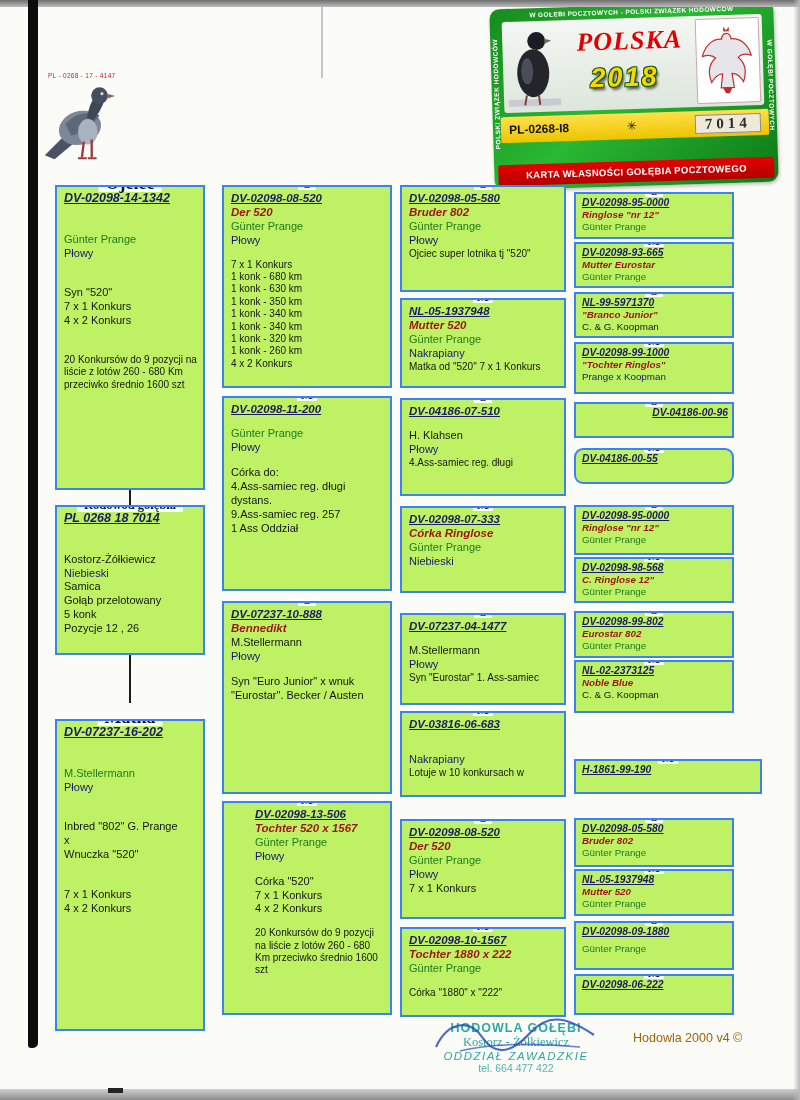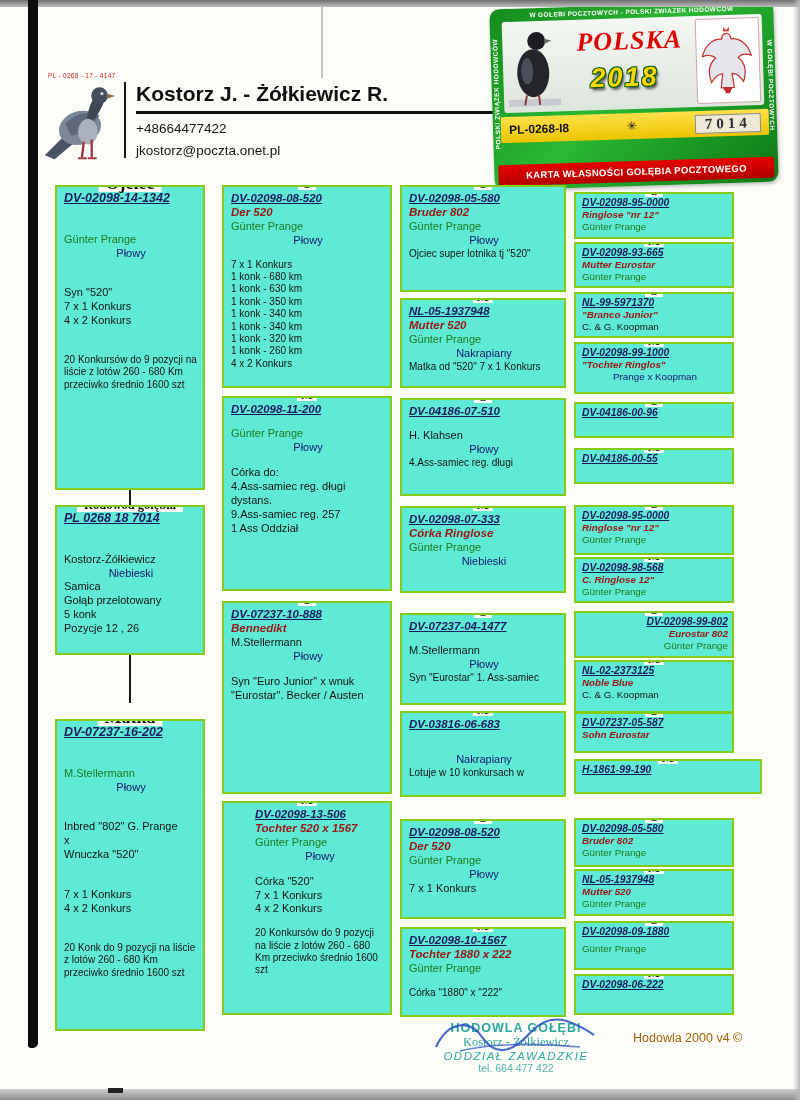--- a/index.html
+++ b/index.html
@@ -31,29 +31,29 @@
   .emblem{position:absolute;right:3px;top:3px;width:62px;height:83px;background:#fff;border:1px solid #c9a9a9;border-radius:2px;}
   .stamp-pigeon{position:absolute;left:3px;top:2px;}
   .stamp-yellow{position:absolute;left:8px;right:8px;top:108px;height:26px;background:linear-gradient(#ffe04a,#ecc400);display:flex;align-items:center;justify-content:space-between;padding:0 8px;border-radius:2px;}
   .ring-prefix{font-weight:bold;font-size:12px;color:#141414;}
   .star{font-size:12px;color:#222;}
   .ring-no{background:#efe9da;border:1px solid #8a8a7a;padding:0 9px;font-family:"Liberation Serif",serif;font-weight:bold;font-size:15px;letter-spacing:4px;color:#2c2c2c;}
   .stamp-red{position:absolute;left:4px;right:4px;bottom:4px;height:21px;background:linear-gradient(#e60000,#b30000);color:#fff;font-weight:bold;font-size:9.5px;display:flex;align-items:center;justify-content:center;letter-spacing:.3px;white-space:nowrap;border-radius:3px;}
 
   
   #pedigree{position:absolute;inset:0;}
-  .pbox{position:absolute;background:#5eead4;border:2px solid #84cc16;box-sizing:border-box;padding:4px 5px 3px 7px;overflow:hidden;}
+  .pbox{position:absolute;background:#bef264;border:2px solid #3b82f6;box-sizing:border-box;padding:4px 5px 3px 7px;overflow:hidden;}
   .sex{position:absolute;top:-10px;left:50%;transform:translateX(-50%);background:#fbfbf8;padding:0 4px;font-family:"Liberation Serif",serif;font-weight:bold;font-size:13px;color:#111;line-height:1;}
   .btitle{position:absolute;top:-13px;left:50%;transform:translateX(-50%);background:#fbfbf8;padding:0 7px;font-family:"Liberation Serif",serif;font-weight:bold;font-size:18px;color:#111;white-space:nowrap;line-height:1;}
   .btitle.small{top:-8px;font-size:12.5px;}
   .r{line-height:1.26;color:#151515;}
   .r-ring{font-weight:bold;font-style:italic;text-decoration:underline;color:#1b1b60;font-size:11.5px;}
   .r-name{font-weight:bold;font-style:italic;color:#9e1414;font-size:11.5px;}
   .r-breeder{color:#1d7a1d;font-size:11px;}
-  .r-navy{color:#17176d;font-size:11px;text-align:center;}
+  .r-navy{color:#17176d;font-size:11px;}
   .r-plain{font-size:11px;}
   .r-small{font-size:10px;line-height:1.24;}
   .r-gap{height:11px;}
   .pbox.col1 .r-gap{height:26px;}
   .pbox.col1 .r-ring{font-size:12.5px;}
   .pbox.col4{padding:3px 4px 2px 6px;}
   .pbox.col4 .r{line-height:1.17;}
   .pbox.col4 .r-ring{font-size:10.3px;}
   .pbox.col4 .r-name,.pbox.col4 .r-breeder,.pbox.col4 .r-plain,.pbox.col4 .r-navy{font-size:9.8px;}
   .pbox.col4 .r-gap{height:5px;}
@@ -85,25 +85,20 @@
       <ellipse cx="40" cy="50" rx="22" ry="17" fill="#7c8798" transform="rotate(-18 40 50)"></ellipse>
       <path d="M25 46 Q40 30 60 37 Q49 54 31 58 Z" fill="#5d6878"></path>
       <ellipse cx="48" cy="54" rx="10" ry="13" fill="#a9b3c0"></ellipse>
       <path d="M47 40 Q50 24 56 17 L65 22 Q61 33 54 42 Z" fill="#3f4755"></path>
       <circle cx="60" cy="17" r="8.5" fill="#454e5c"></circle>
       <path d="M68 15 L76 17.5 L68 20 Z" fill="#8a6a4a"></path>
       <circle cx="62.5" cy="15" r="1.6" fill="#d8d8d8"></circle>
       <path d="M44 64 L42 80 M52 62 L52 80" stroke="#a03a3a" stroke-width="2.4" fill="none"></path>
       <path d="M38 81 L47 81 M48 81 L57 81" stroke="#a03a3a" stroke-width="2" fill="none"></path>
     </svg>
-    <div class="header-block">
-      <h1>Kostorz J. - Żółkiewicz R.</h1>
-      <div class="contact">+48664477422</div>
-      <div class="contact">jkostorz@poczta.onet.pl</div>
-    </div>
   </header>
 
   <div class="stamp">
     <div class="stamp-border-top">W GOŁĘBI POCZTOWYCH - POLSKI ZWIĄZEK HODOWCÓW</div>
     <div class="stamp-border-left">POLSKI ZWIĄZEK HODOWCÓW</div>
     <div class="stamp-border-right">W GOŁĘBI POCZTOWYCH</div>
     <div class="stamp-white">
       <svg class="stamp-pigeon" width="56" height="86" viewBox="0 0 56 86">
         <rect x="2" y="76" width="52" height="7" fill="#c8ccd2"></rect>
         <ellipse cx="27" cy="50" rx="16" ry="24" fill="#23252a"></ellipse>
@@ -162,21 +157,20 @@
         <div class="r r-breeder">M.Stellermann</div>
         <div class="r r-navy">Płowy</div>
         <div class="r r-gap"></div>
         <div class="r r-plain">Inbred "802" G. Prange</div>
         <div class="r r-plain">x</div>
         <div class="r r-plain">Wnuczka "520"</div>
         <div class="r r-gap"></div>
         <div class="r r-plain">7 x 1 Konkurs</div>
         <div class="r r-plain">4 x 2 Konkurs</div>
         <div class="r r-gap"></div>
-        <div class="r r-small">20 Konk do 9 pozycji na liście z lotów 260 - 680 Km przeciwko średnio 1600 szt</div>
       </div>
       <div class="pbox col2" style="left: 222px; top: 185px; width: 170px; height: 203px;">
         <span class="sex">O</span>
         <div class="r r-ring">DV-02098-08-520</div>
         <div class="r r-name">Der 520</div>
         <div class="r r-breeder">Günter Prange</div>
         <div class="r r-navy">Płowy</div>
         <div class="r r-gap"></div>
         <div class="r r-small">7 x 1 Konkurs</div>
         <div class="r r-small">1 konk - 680 km</div>
@@ -302,56 +296,51 @@
         <div class="r r-ring">NL-99-5971370</div>
         <div class="r r-name">"Branco Junior"</div>
         <div class="r r-plain">C. &amp; G. Koopman</div>
       </div>
       <div class="pbox col4" style="left: 574px; top: 342px; width: 160px; height: 52px;">
         <span class="sex">M</span>
         <div class="r r-ring">DV-02098-99-1000</div>
         <div class="r r-name">"Tochter Ringlos"</div>
         <div class="r r-navy">Prange x Koopman</div>
       </div>
-      <div class="pbox col4" style="left: 574px; top: 402px; width: 160px; height: 36px;">
+      <div class="pbox col4" style="left: 574px; top: 402px; width: 160px; height: 36px; text-align: right;">
         <span class="sex">O</span>
         <div class="r r-ring">DV-04186-00-96</div>
       </div>
-      <div class="pbox col4" style="left: 574px; top: 448px; width: 160px; height: 36px;">
+      <div class="pbox col4" style="left: 574px; top: 448px; width: 160px; height: 36px; border-radius: 9px;">
         <span class="sex">M</span>
         <div class="r r-ring">DV-04186-00-55</div>
       </div>
       <div class="pbox col4" style="left: 574px; top: 505px; width: 160px; height: 50px;">
         <span class="sex">O</span>
         <div class="r r-ring">DV-02098-95-0000</div>
         <div class="r r-name">Ringlose "nr 12"</div>
         <div class="r r-breeder">Günter Prange</div>
       </div>
       <div class="pbox col4" style="left: 574px; top: 557px; width: 160px; height: 46px;">
         <span class="sex">M</span>
         <div class="r r-ring">DV-02098-98-568</div>
         <div class="r r-name">C. Ringlose 12"</div>
         <div class="r r-breeder">Günter Prange</div>
       </div>
-      <div class="pbox col4" style="left: 574px; top: 611px; width: 160px; height: 47px; text-align: right;">
+      <div class="pbox col4" style="left: 574px; top: 611px; width: 160px; height: 47px;">
         <span class="sex">O</span>
         <div class="r r-ring">DV-02098-99-802</div>
         <div class="r r-name">Eurostar 802</div>
         <div class="r r-breeder">Günter Prange</div>
       </div>
       <div class="pbox col4" style="left: 574px; top: 660px; width: 160px; height: 53px;">
         <span class="sex">M</span>
         <div class="r r-ring">NL-02-2373125</div>
         <div class="r r-name">Noble Blue</div>
         <div class="r r-plain">C. &amp; G. Koopman</div>
-      </div>
-      <div class="pbox col4" style="left: 574px; top: 712px; width: 160px; height: 41px;">
-        <span class="sex">O</span>
-        <div class="r r-ring">DV-07237-05-587</div>
-        <div class="r r-name">Sohn Eurostar</div>
       </div>
       <div class="pbox col4" style="left: 574px; top: 759px; width: 188px; height: 35px;">
         <span class="sex">M</span>
         <div class="r r-ring">H-1861-99-190</div>
       </div>
       <div class="pbox col4" style="left: 574px; top: 818px; width: 160px; height: 49px;">
         <span class="sex">O</span>
         <div class="r r-ring">DV-02098-05-580</div>
         <div class="r r-name">Bruder 802</div>
         <div class="r r-breeder">Günter Prange</div>

